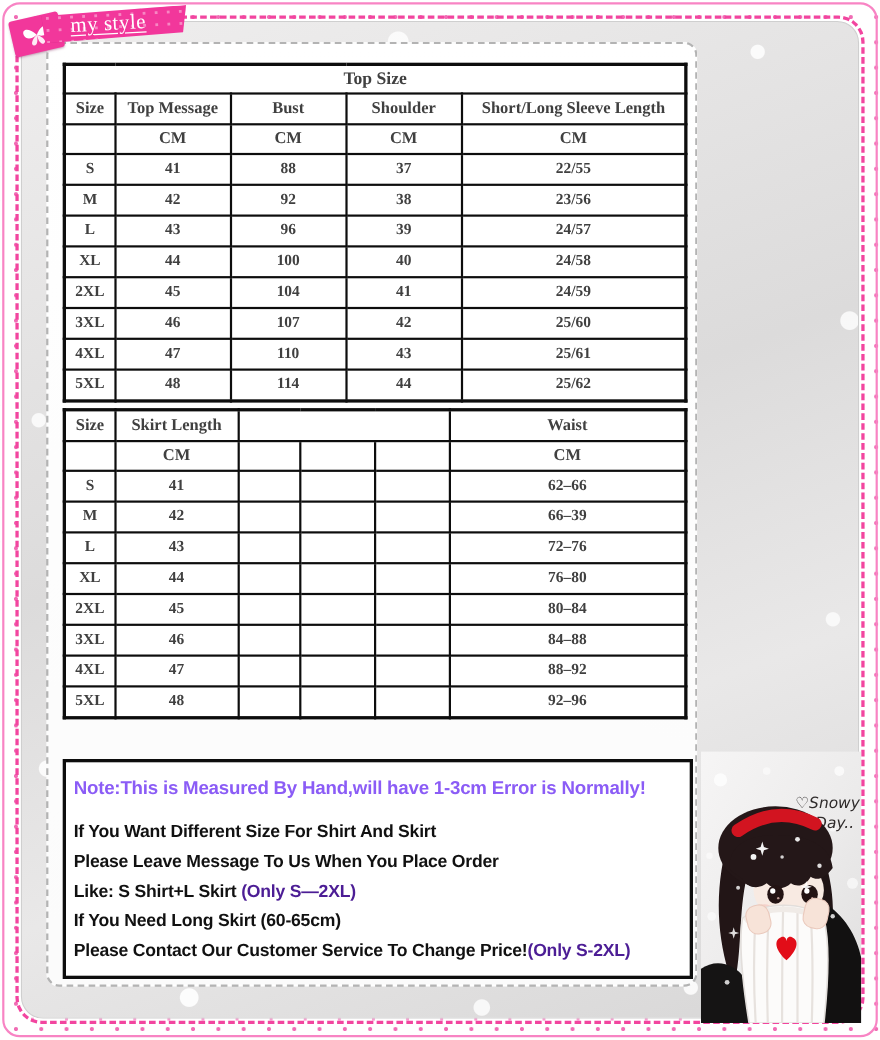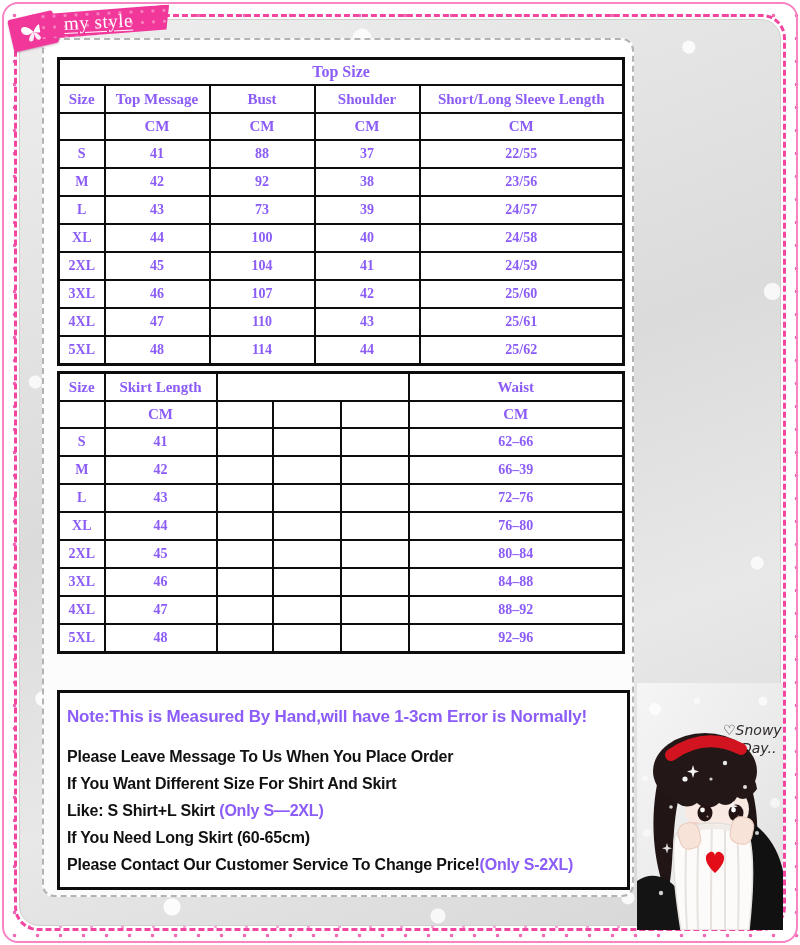--- a/index.html
+++ b/index.html
@@ -50,39 +50,39 @@
     background-image:radial-gradient(circle,rgba(255,255,255,.4) 1.2px,rgba(255,255,255,0) 1.7px);
     background-size:11px 11px;
     clip-path:polygon(0 12%,100% 0,97% 88%,2% 100%);
     display:flex;align-items:center;padding-left:26px;box-sizing:border-box;
     box-shadow:0 1px 2px rgba(120,20,80,.3);}
   .banner-ribbon span{color:#ffffff;font-family:"Liberation Serif","DejaVu Serif",serif;
     font-size:19px;letter-spacing:.5px;text-decoration:underline;text-underline-offset:3px;}
 
   
   table.size-table{position:absolute;border-collapse:collapse;table-layout:fixed;width:565px;
-    font-family:"Liberation Serif","DejaVu Serif",serif;font-weight:bold;color:#8b5cf6;
+    font-family:"Liberation Serif","DejaVu Serif",serif;font-weight:bold;color:#404040;
     background:#ffffff;border:3px solid #0d0d0d;}
   table.size-table td{border:2px solid #0d0d0d;text-align:center;vertical-align:middle;
     padding:0;overflow:hidden;}
   #top-table{left:57px;top:57px;}
   #skirt-table{left:57px;top:371px;}
   tr.r-title td{height:24px;font-size:16px;}
   tr.r-head td{height:26px;font-size:15px;}
   tr.r-unit td{height:25px;font-size:15px;}
   tr.r-data td{height:26px;font-size:14px;}
 
   
   .notes-box{position:absolute;left:57px;top:690px;width:573px;height:200px;box-sizing:border-box;
     border:3px solid #0d0d0d;background:#ffffff;padding:14px 6px 0 7px;}
   .note-warning{color:#8b5cf6;font-size:17px;font-weight:bold;letter-spacing:-0.2px;white-space:nowrap;}
   .note-lines{margin-top:20px;}
   .note-line{font-size:16px;font-weight:bold;color:#111111;letter-spacing:-0.2px;
     white-space:nowrap;margin-bottom:8px;line-height:19px;}
-  .note-red{color:#8b5cf6;}
+  .note-red{color:#4c1d95;}
 
   
   .girl-wrap{position:absolute;left:637px;top:683px;width:170px;height:247px;
     border-bottom-right-radius:24px;overflow:hidden;}
 </style>
 </head>
 <body>
 
 <div class="canvas">
   <div class="polka"></div>
@@ -141,21 +141,21 @@
     <tr class="r-data">
           <td>M</td>
           <td>42</td>
           <td>92</td>
           <td>38</td>
           <td>23/56</td>
         </tr>
     <tr class="r-data">
           <td>L</td>
           <td>43</td>
-          <td>73</td>
+          <td>96</td>
           <td>39</td>
           <td>24/57</td>
         </tr>
     <tr class="r-data">
           <td>XL</td>
           <td>44</td>
           <td>100</td>
           <td>40</td>
           <td>24/58</td>
         </tr>
@@ -277,22 +277,22 @@
           <td></td>
           <td></td>
           <td>92–96</td>
         </tr>
   </tbody>
     </table>
 
   <div class="notes-box">
     <div class="note-warning">Note:This is Measured By Hand,will have 1-3cm Error is Normally!</div>
     <div class="note-lines">
+      <div class="note-line">If You Want Different Size For Shirt And Skirt</div>
       <div class="note-line">Please Leave Message To Us When You Place Order</div>
-      <div class="note-line">If You Want Different Size For Shirt And Skirt</div>
       <div class="note-line"><span>Like: S Shirt+L Skirt </span><span class="note-red">(Only S—2XL)</span></div>
       <div class="note-line">If You Need Long Skirt (60-65cm)</div>
       <div class="note-line"><span>Please Contact Our Customer Service To Change Price!</span><span class="note-red">(Only S-2XL)</span></div>
     </div>
   </div>
 
   <div class="girl-wrap">
     <svg width="146" height="247" viewBox="0 0 146 247">
       <defs>
         <linearGradient id="snowbg" x1="0" y1="0" x2="1" y2="1">

